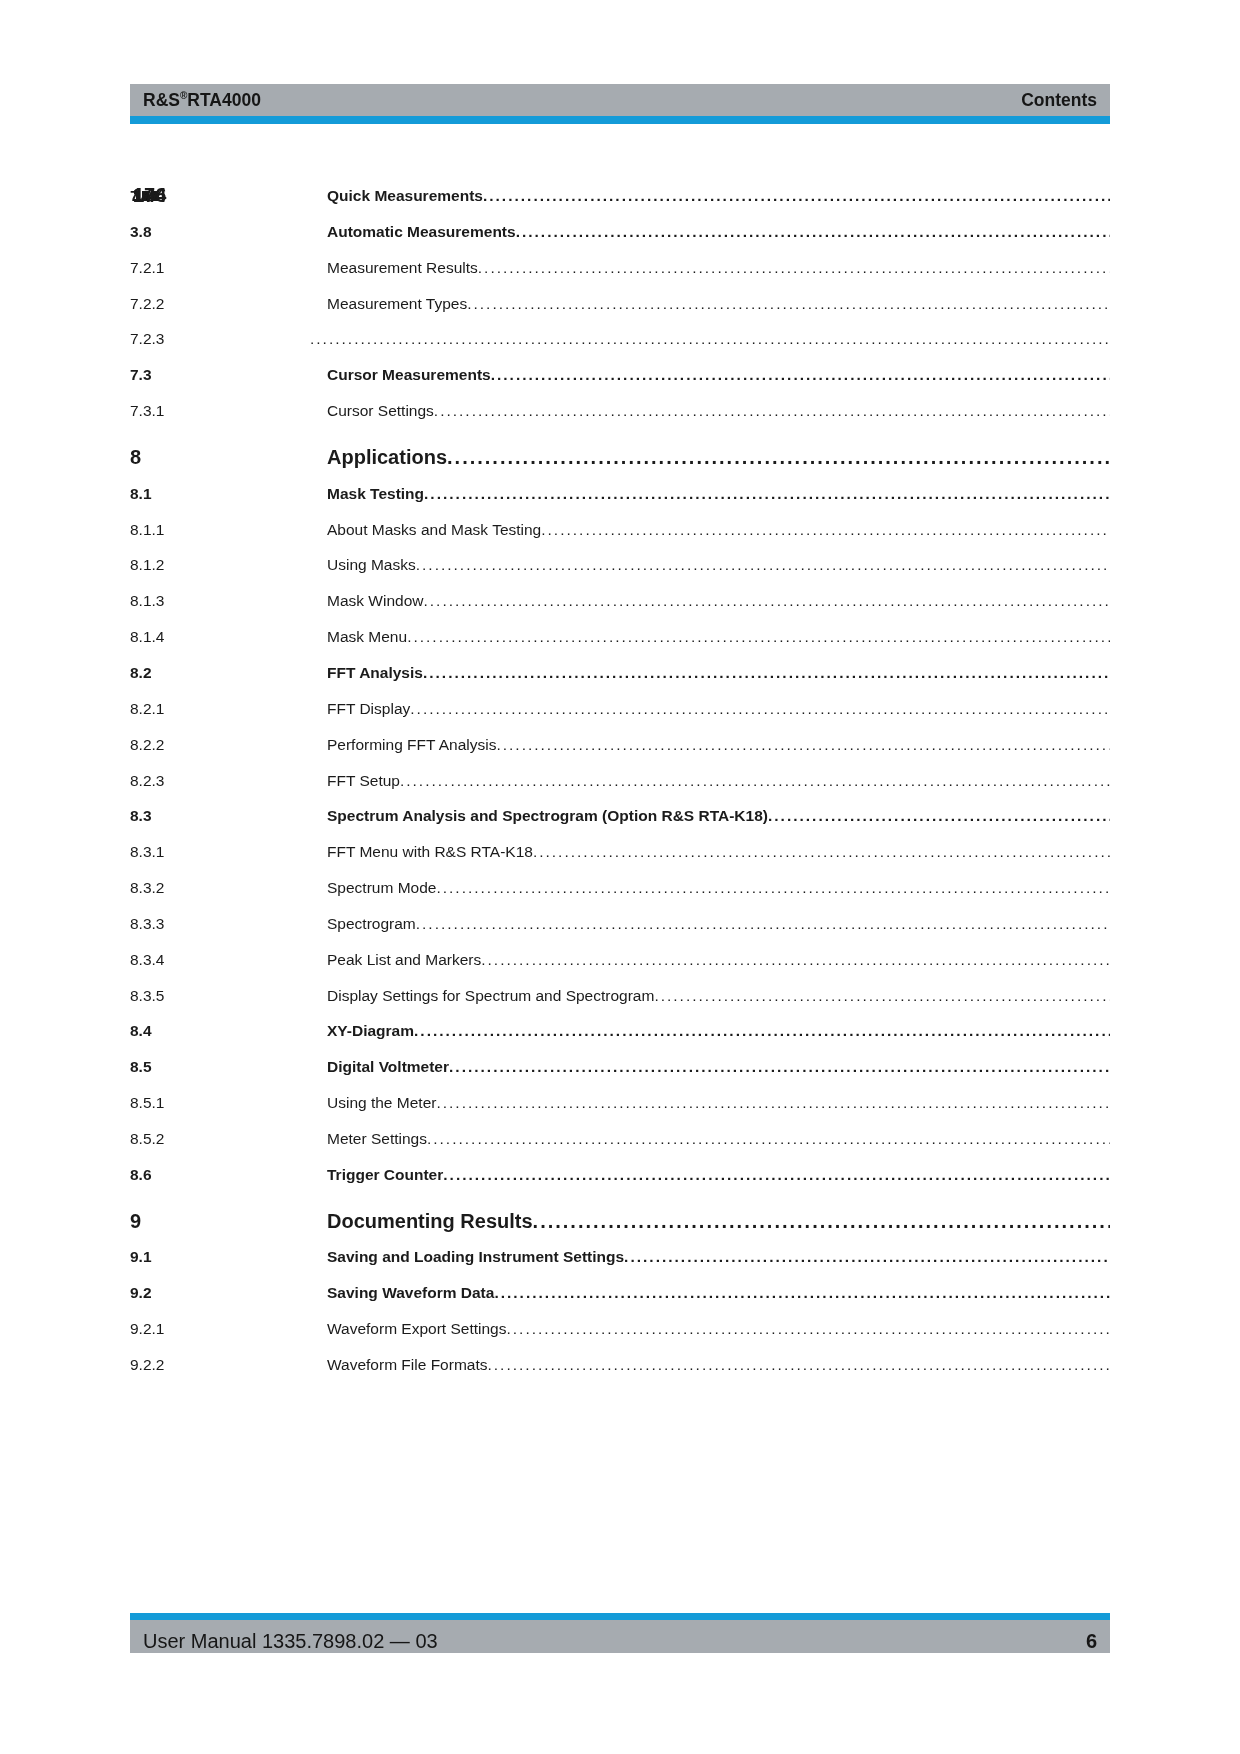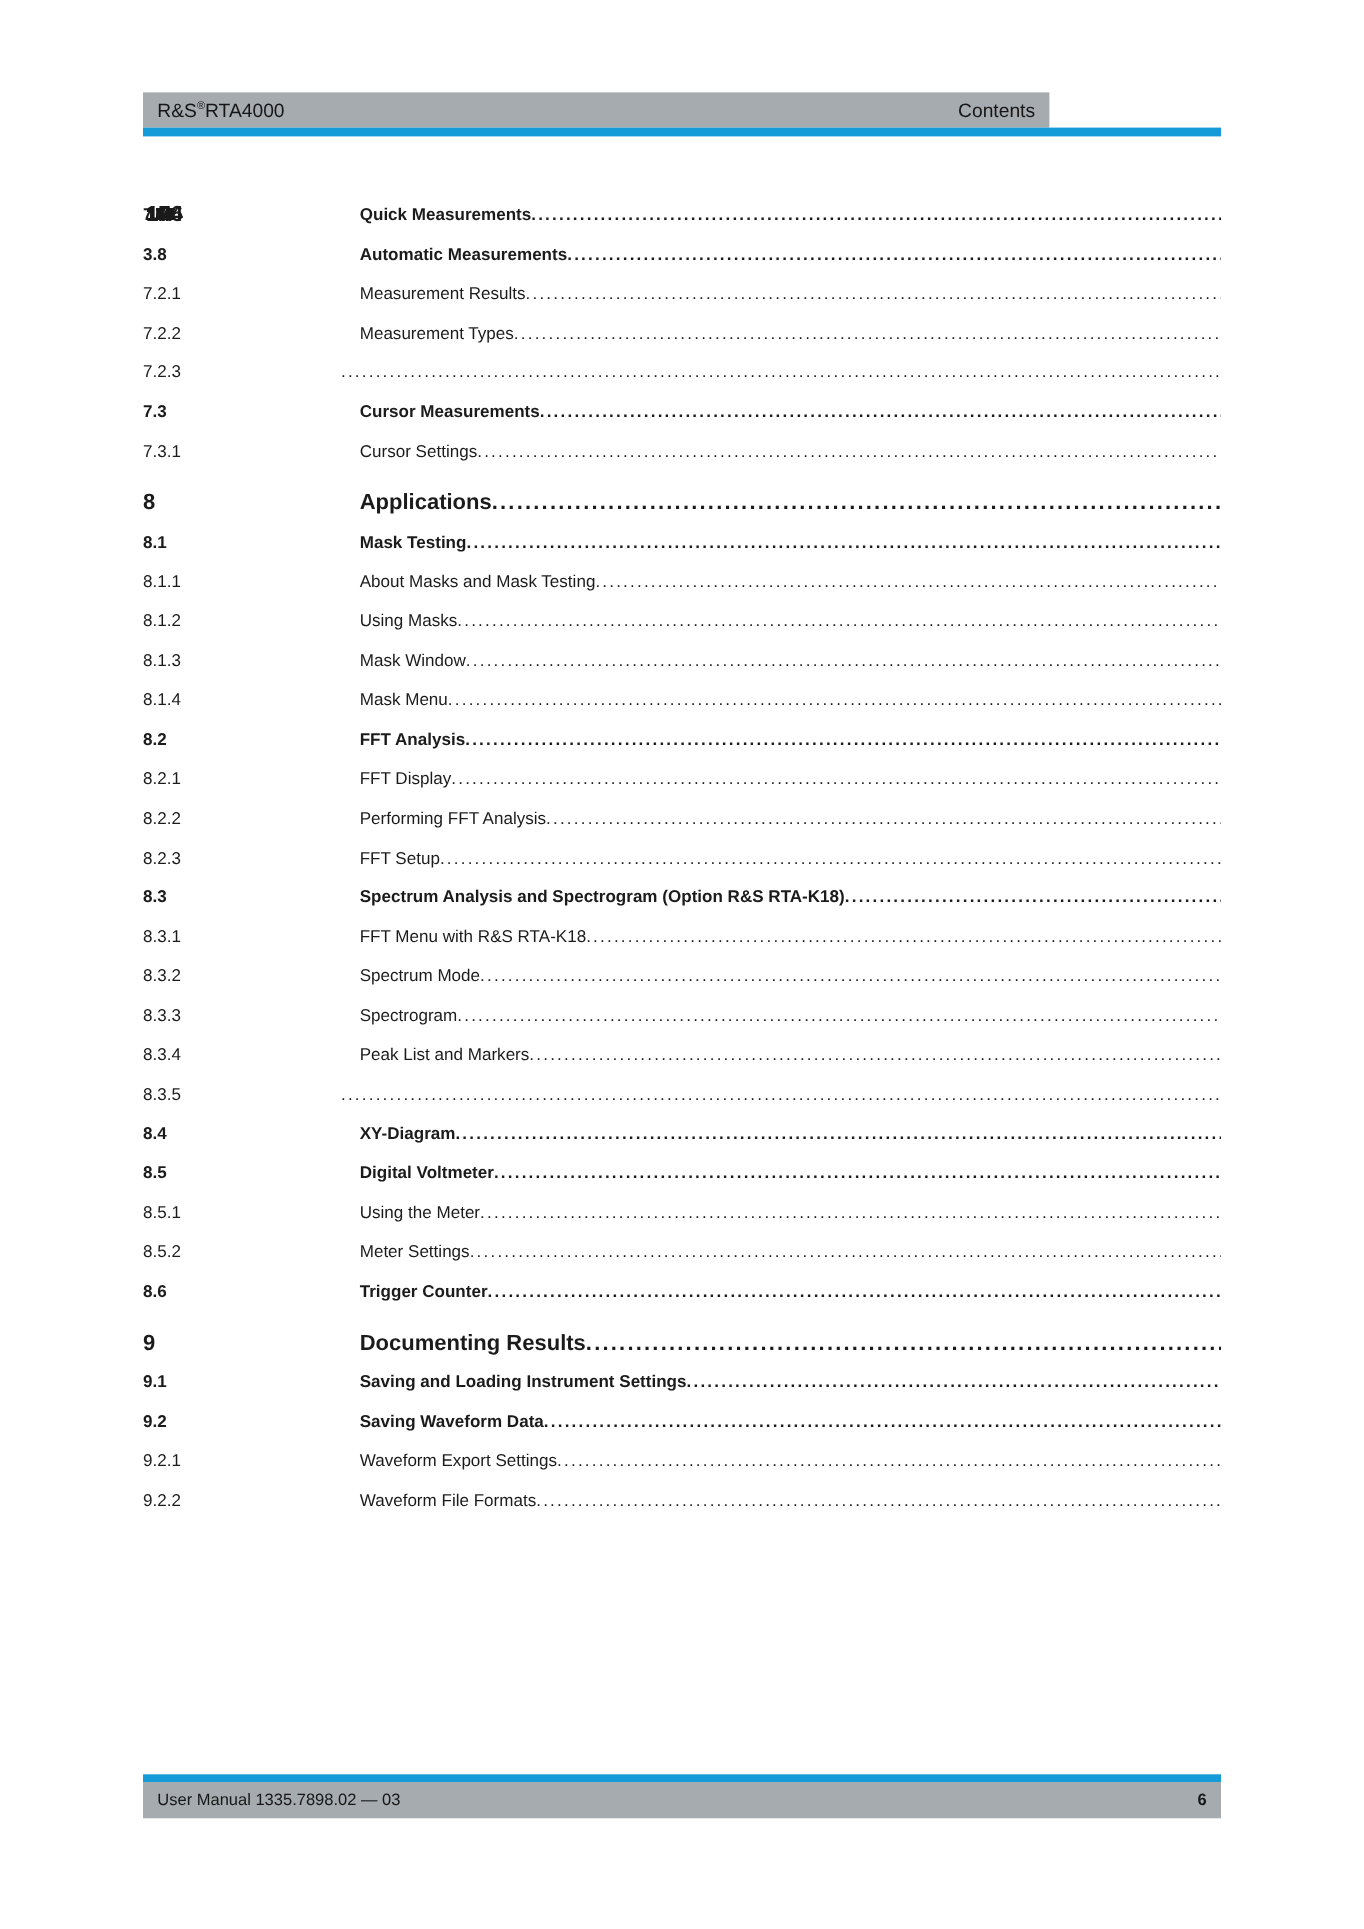--- a/index.html
+++ b/index.html
@@ -14,29 +14,29 @@
     overflow: hidden;
     font-family: "Liberation Sans", sans-serif;
     color: #1b1b1b;
   }
   .page { position: absolute; inset: 0; }
 
   
   .header-bar {
     position: absolute;
     left: 130px; top: 84px;
-    width: 824px; height: 32px;
+    width: 980px; height: 32px;
     background: var(--bar-gray, #a6abb0);
     display: flex;
     justify-content: space-between;
     align-items: center;
     padding: 0 13px;
     box-sizing: border-box;
     font-size: 17.5px;
-    font-weight: normal;
+    font-weight: bold;
     color: #161616;
   }
   .header-bar sup {
     font-size: 10px;
     vertical-align: super;
     line-height: 0;
   }
   .accent {
     position: absolute;
     left: 130px;
@@ -87,24 +87,24 @@
 
   
   .footer-accent { top: 1613px; height: 7px; }
   .footer-bar {
     position: absolute;
     left: 130px; top: 1620px;
     width: 980px; height: 33px;
     background: var(--bar-gray, #a6abb0);
     display: flex;
     justify-content: space-between;
-    align-items: center;
+    align-items: flex-end;
     padding: 0 13px;
     box-sizing: border-box;
-    font-size: 15px;
+    font-size: 20px;
     color: #161616;
   }
   .footer-bar .pagenum { font-weight: bold; }
 </style>
 </head>
 <body style="--bar-gray: #a6abb0; --accent-blue: #149bd8; color: rgb(27, 27, 27);">
 
 <div class="page">
 
   <div class="header-bar">
@@ -240,20 +240,21 @@
       <span class="page">161</span>
     </div>
       <div class="row lvl3">
       <span class="num">8.3.4</span>
       <span class="title">Peak List and Markers</span>
       <span class="dots"></span>
       <span class="page">163</span>
     </div>
       <div class="row lvl3">
       <span class="num">8.3.5</span>
+      <span class="title">Display Settings for Spectrum and Spectrogram</span>
       <span class="dots"></span>
       <span class="page">169</span>
     </div>
       <div class="row lvl2">
       <span class="num">8.4</span>
       <span class="title">XY-Diagram</span>
       <span class="dots"></span>
       <span class="page">170</span>
     </div>
       <div class="row lvl2">

